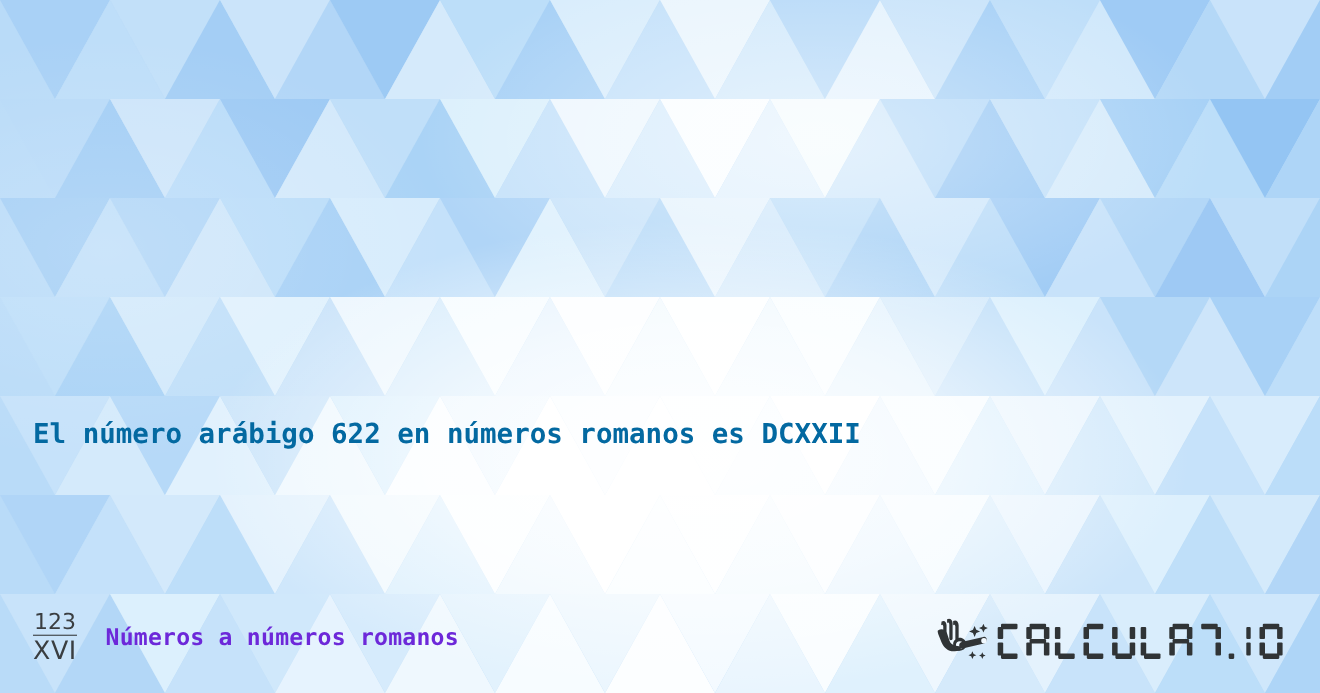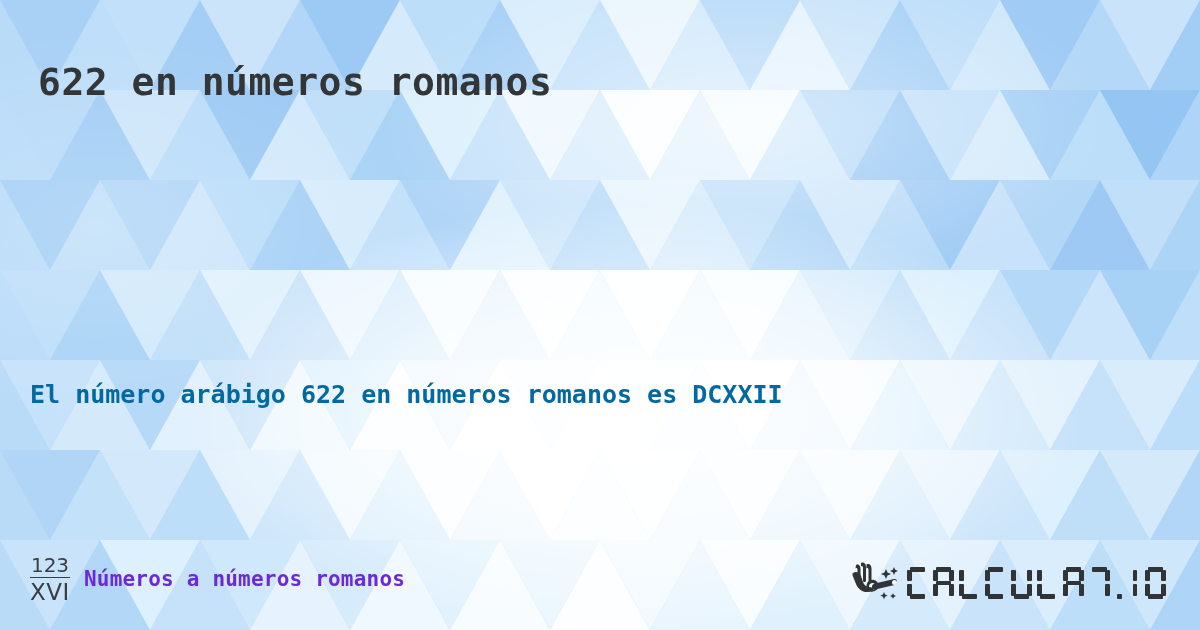--- a/index.html
+++ b/index.html
@@ -98,21 +98,21 @@
     height: 92px;
     z-index: 4;
   }
 
   .brand-left {
     position: absolute;
     left: 30px;
     bottom: 26px;
     display: flex;
     align-items: center;
-    gap: 14px;
+    gap: 26px;
   }
 
   .frac-icon {
     display: flex;
     flex-direction: column;
     align-items: center;
     justify-content: center;
     color: #3a3e41;
     font-family: "DejaVu Sans", sans-serif;
     line-height: 1;
@@ -390,21 +390,20 @@
       <polygon points="1050,630 1150,630 1100,540" fill="#bcdef9"></polygon>
       <polygon points="1100,540 1200,540 1150,630" fill="#cfe7fb"></polygon>
       <polygon points="1150,630 1250,630 1200,540" fill="#aed5f7"></polygon>
     </g>
   </svg>
 
   <div class="bg-glow"></div>
 
   <div class="content">
 
-    <h1 class="page-title">622 en números romanos</h1>
 
 
     <p class="answer">El número arábigo 622 en números romanos es DCXXII</p>
 
   </div>
 
   <div class="footer">
 
     <div class="brand-left">
       <div class="frac-icon">

